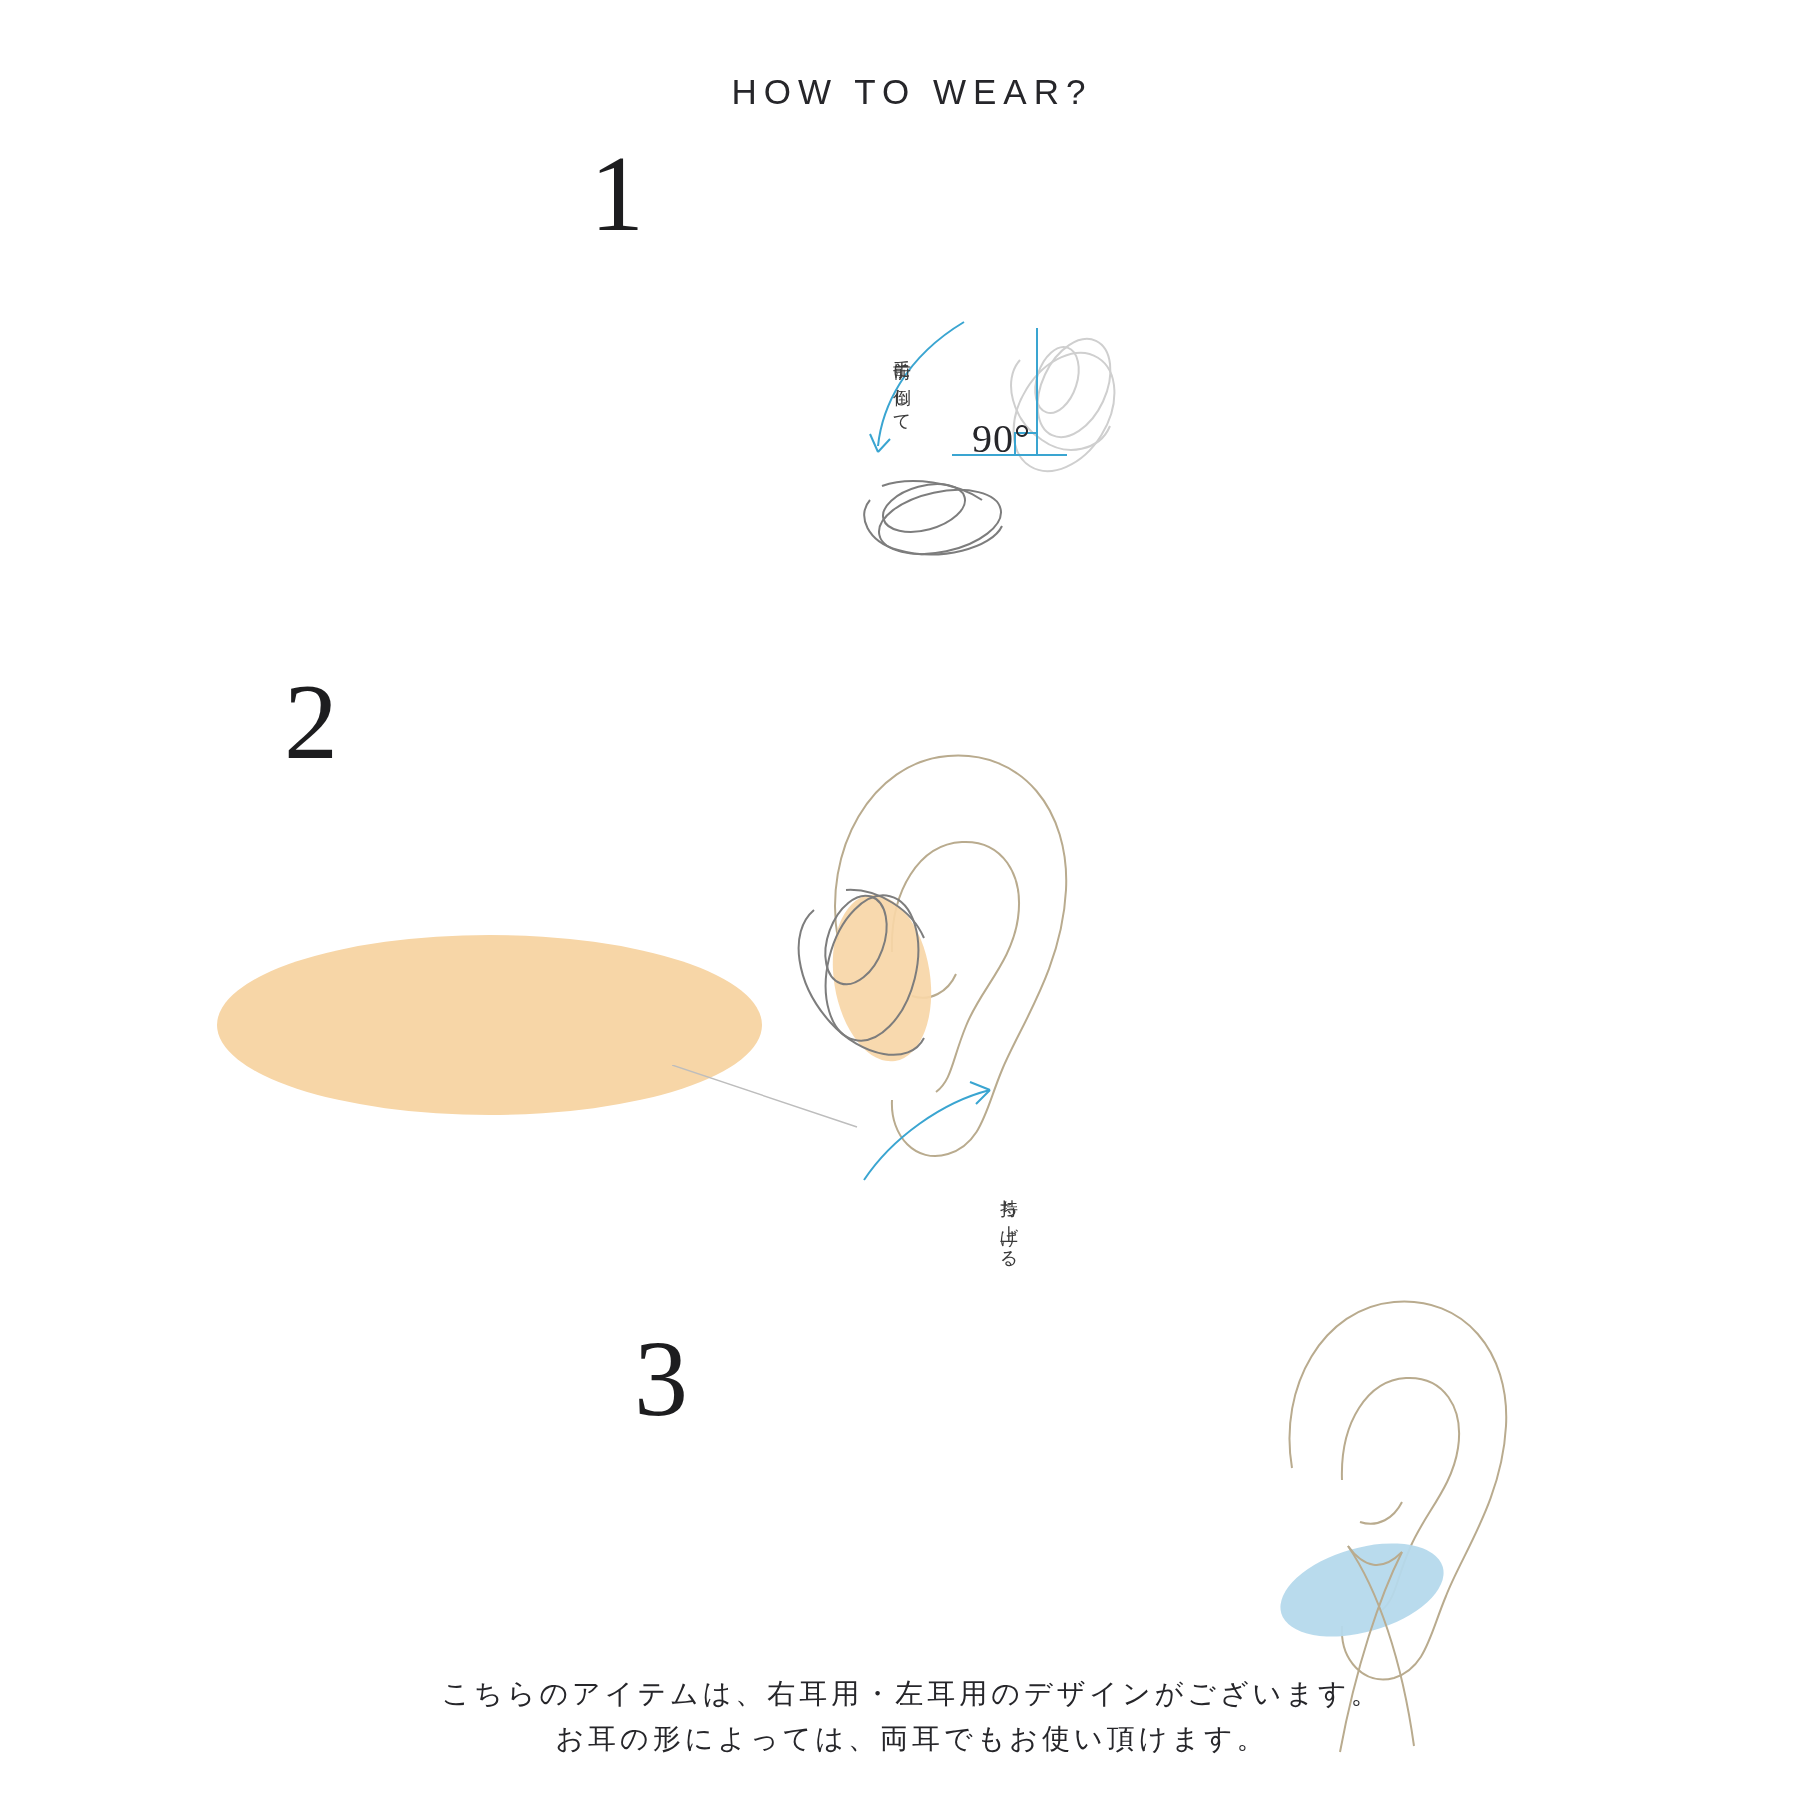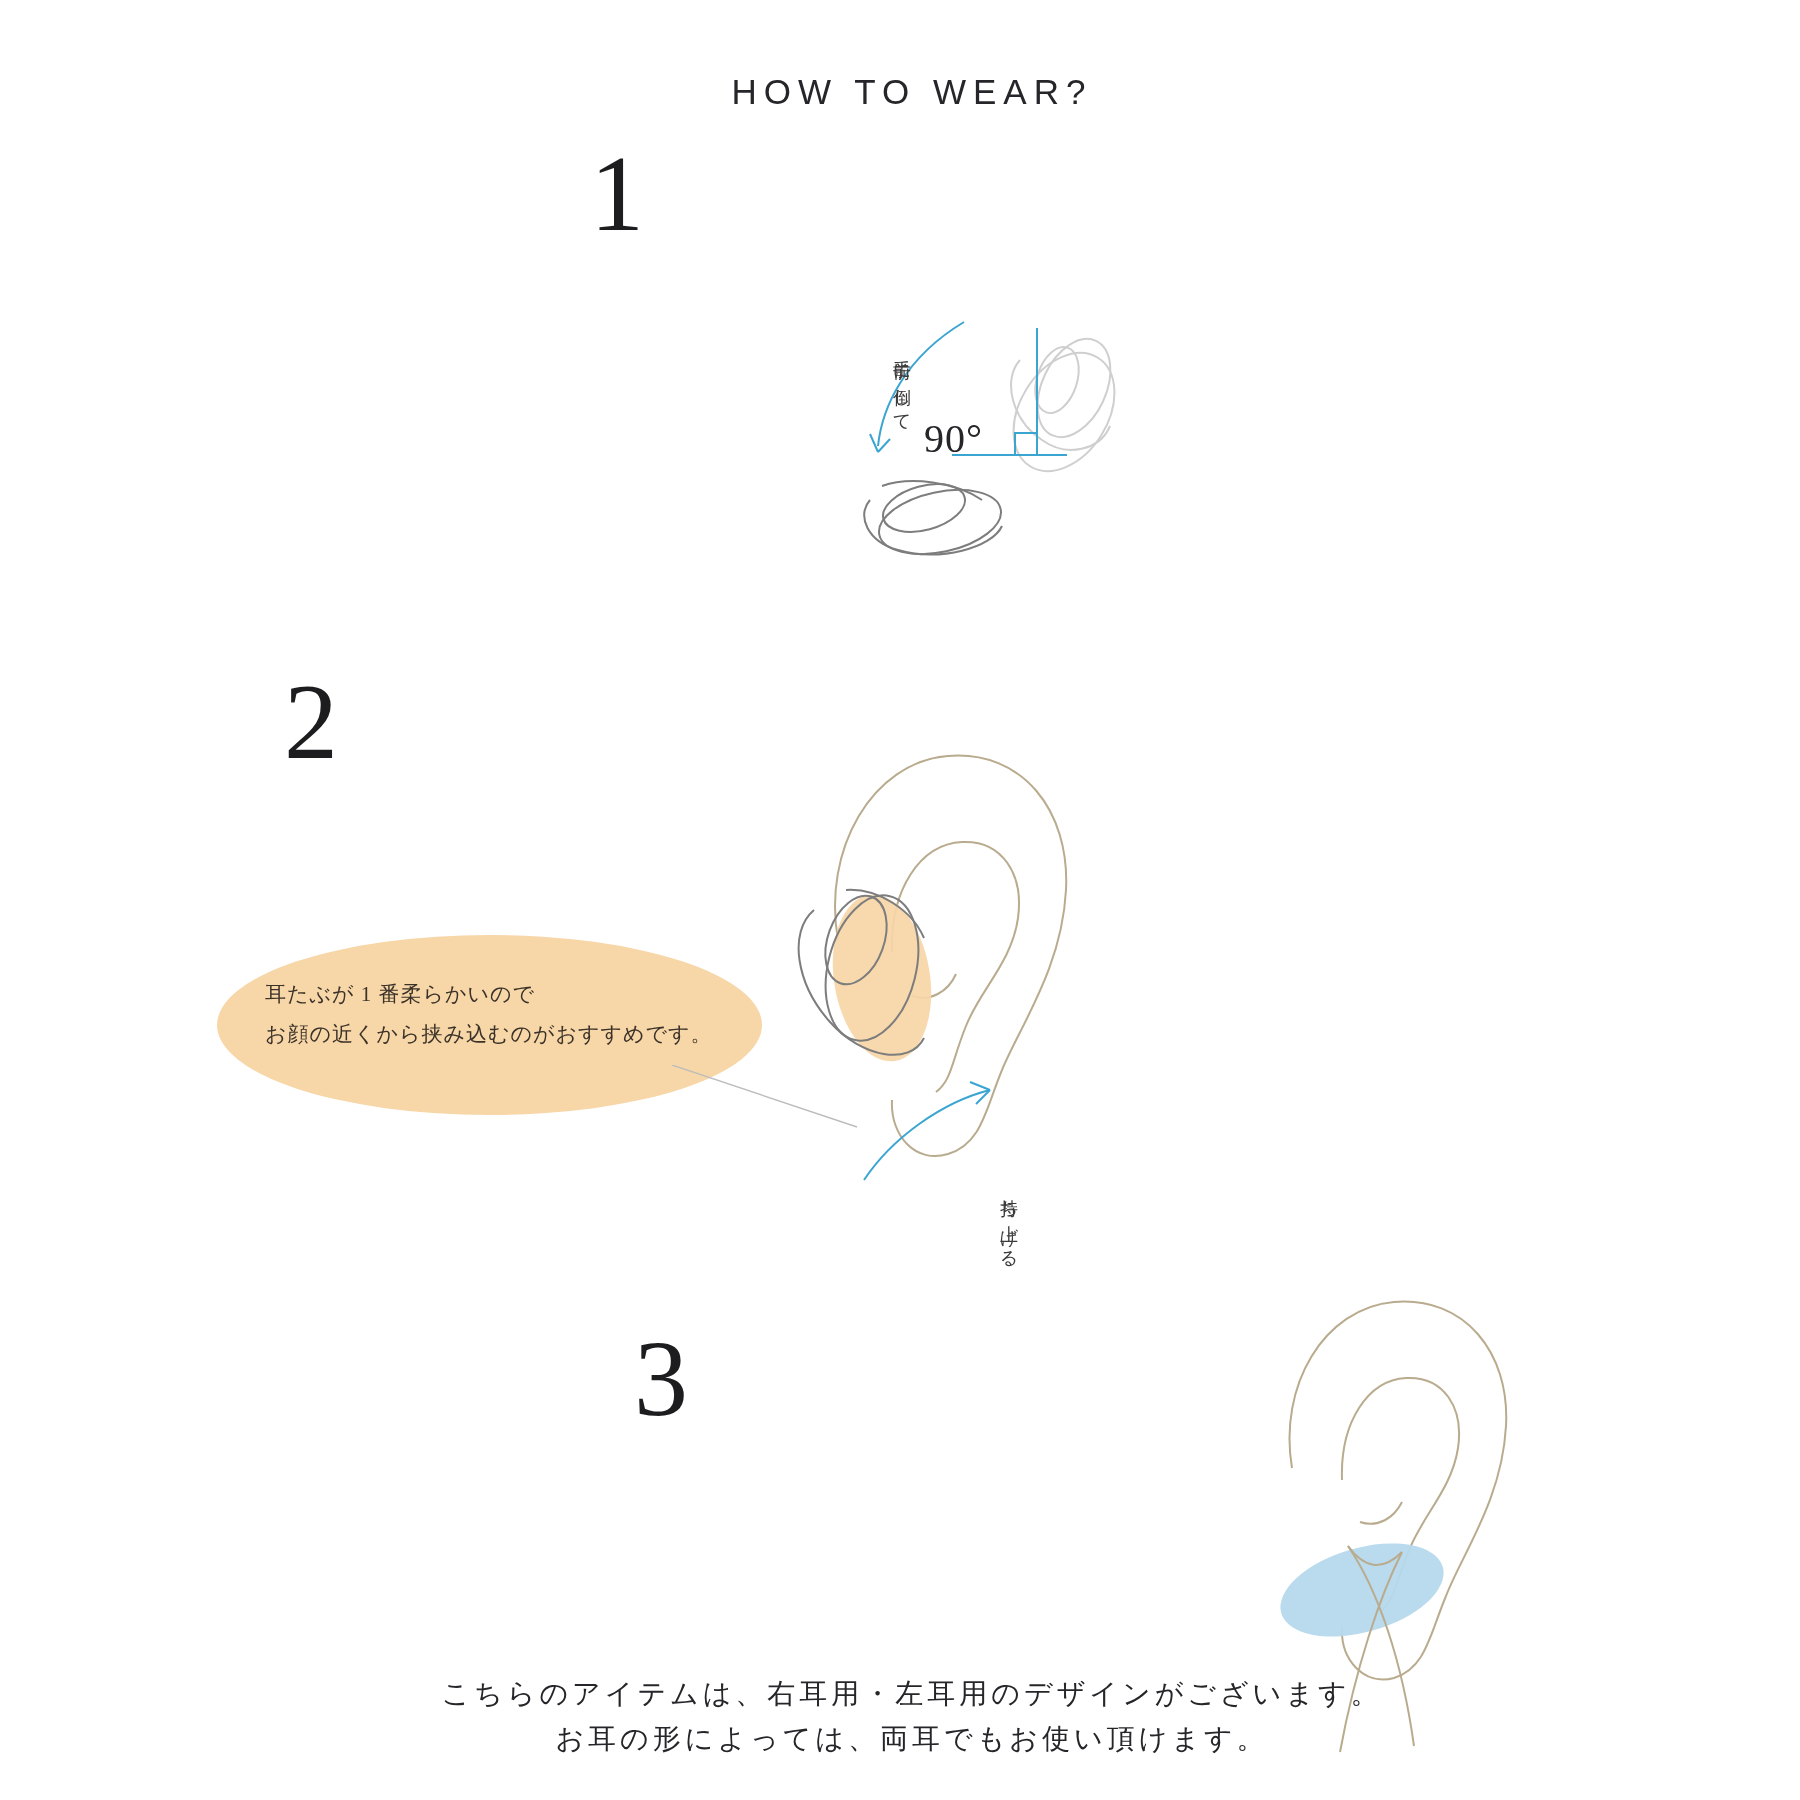--- a/index.html
+++ b/index.html
@@ -103,21 +103,21 @@
     font-size:18px;
     letter-spacing:3px;
     color:#3b3b3b;
     writing-mode:vertical-rl;
   }
   .vlabel-1{top:345px;left:878px;}
   .vlabel-2{top:1185px;left:985px;}
 
   .deg-label{
     position:absolute;
-    top:415px;left:912px;
+    top:415px;left:960px;
     font-family:"Liberation Serif", serif;
     font-size:40px;
     letter-spacing:1px;
     color:#26262a;
   }
 </style>
 </head>
 <body>
 
 <div class="page">
@@ -154,22 +154,20 @@
         <path d="M30 186 C58 176 104 182 130 200"></path>
       </g>
     </svg>
   </div>
   <div class="vlabel vlabel-1">手前に倒して</div>
   <div class="deg-label">90°</div>
 
   <div class="numeral num-2">2</div>
 
   <div class="bubble"></div>
-  <div class="bubble-text">耳たぶが 1 番柔らかいので
-お顔の近くから挟み込むのがおすすめです。</div>
   <svg class="leader" viewBox="0 0 200 70">
     <line x1="0" y1="0" x2="185" y2="62" stroke="#bdbdbd" stroke-width="1.4"></line>
   </svg>
 
   <div class="fig fig-2">
     <svg width="420" height="560" viewBox="0 0 420 560">
 
       <g fill="none" stroke="#b9ab8e" stroke-width="2">
         <path d="M86 200 C70 110 120 22 196 16 C270 10 318 70 314 150 C310 228 268 286 250 330
                  C234 368 230 404 196 414 C164 424 138 396 140 360"></path>

